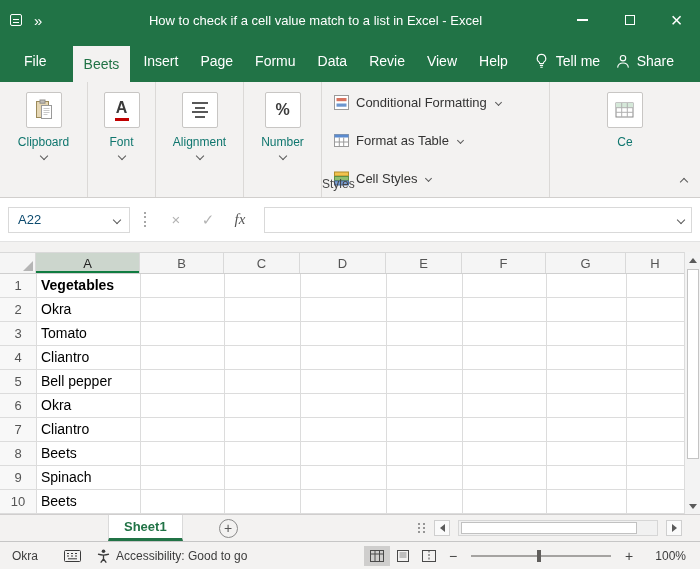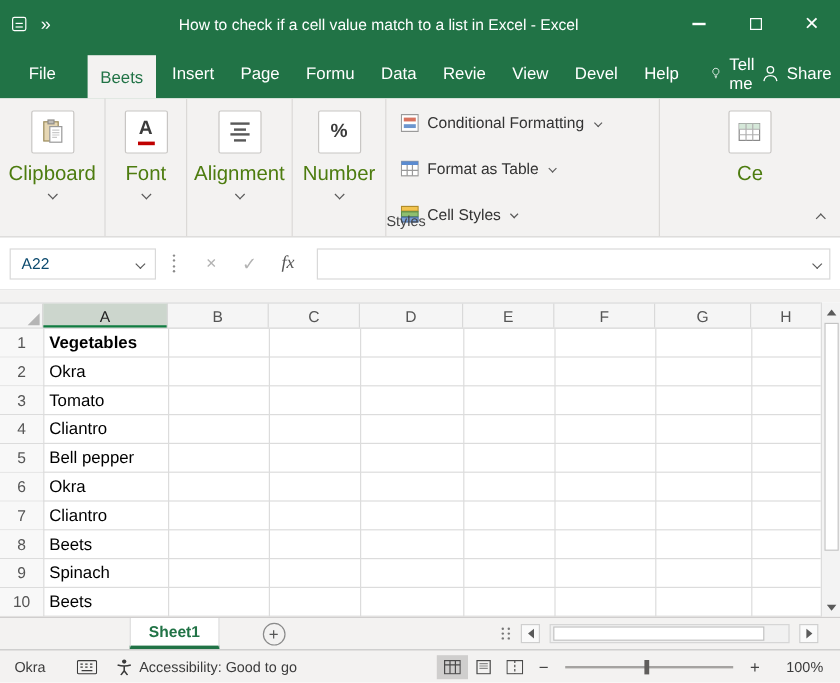--- a/index.html
+++ b/index.html
@@ -28,21 +28,21 @@
   .tellme { display:flex; align-items:center; gap:7px; margin-left:15px; }
   .share { display:flex; align-items:center; gap:7px; margin-left:auto; margin-right:26px; }
 
   
   .ribbon { position:absolute; top:82px; left:0; width:700px; height:116px; background:#f3f2f1; border-bottom:1px solid #d1cfcd; display:flex; }
   .rgroup { position:relative; display:flex; flex-direction:column; align-items:center; padding-top:10px; border-right:1px solid #dbd9d7; }
   .g-clipboard { width:88px; } .g-editing { width:68px; } .g-font { width:68px; }
   .g-align { width:88px; } .g-number { width:78px; } .g-styles { width:228px; }
   .g-cells { flex:1; border-right:none; }
   .gbtn { width:36px; height:36px; background:#fff; border:1px solid #c8c6c4; border-radius:2px; display:flex; align-items:center; justify-content:center; }
-  .glabel { font-size:17px; color:#4d7c0f; margin-top:7px; }
+  .glabel { font-size:12px; color:#0f766e; margin-top:7px; }
   .chev { display:inline-block; width:6px; height:6px; border-right:1.4px solid #5a5a5a; border-bottom:1.4px solid #5a5a5a; transform:rotate(45deg); }
   .chev.up { transform:rotate(-135deg); }
   .gchev { margin-top:4px; }
   .font-A { display:flex; flex-direction:column; align-items:center; }
   .font-A b { font-size:16px; color:#3b3b3b; line-height:1; }
   .redbar { width:14px; height:3px; background:#c00000; margin-top:2px; display:block; }
   .align-ic { display:flex; flex-direction:column; align-items:center; gap:2.5px; }
   .align-ic i { height:2px; background:#595959; display:block; }
   .align-ic i:nth-child(1), .align-ic i:nth-child(3) { width:16px; }
   .align-ic i:nth-child(2), .align-ic i:nth-child(4) { width:10px; }
@@ -145,21 +145,20 @@
 
   <div class="menubar">
     <div class="mtab file">File</div>
     <div class="mtab active">Beets</div>
     <div class="mtab">Insert</div>
     <div class="mtab">Page</div>
     <div class="mtab">Formu</div>
     <div class="mtab">Data</div>
     <div class="mtab">Revie</div>
     <div class="mtab">View</div>
-    <div class="mtab">Devel</div>
     <div class="mtab">Help</div>
     <div class="tellme">
       <svg width="15" height="16" viewBox="0 0 15 16">
           <path d="M7.5 1.2a4.3 4.3 0 0 1 2.6 7.7c-.5.4-.8 1-.8 1.6H5.7c0-.6-.3-1.2-.8-1.6A4.3 4.3 0 0 1 7.5 1.2z" fill="none" stroke="#fff" stroke-width="1.1"></path>
           <path d="M5.9 12.4h3.2M6.3 14.2h2.4" stroke="#fff" stroke-width="1.1"></path>
         </svg>
       <span>Tell me</span>
     </div>
     <div class="share">
       <svg width="14" height="15" viewBox="0 0 14 15">

